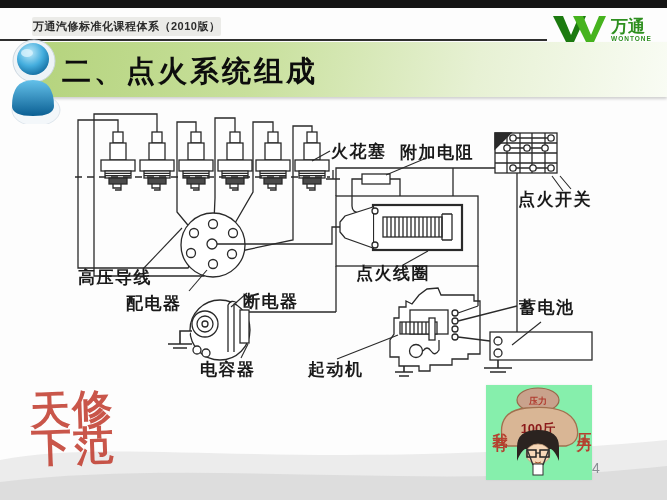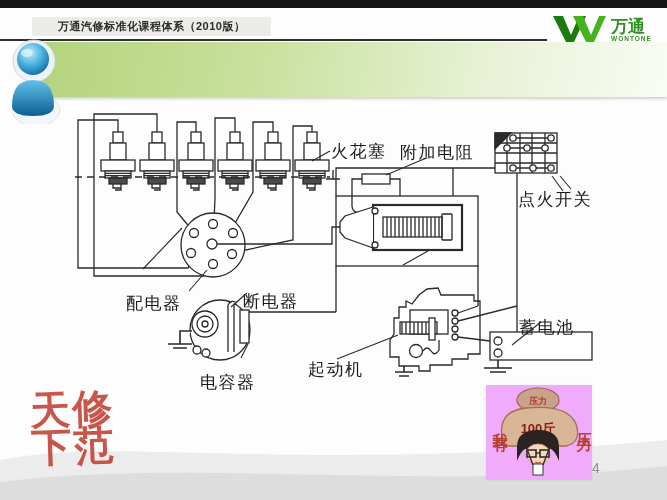--- a/index.html
+++ b/index.html
@@ -1,39 +1,39 @@
 <!DOCTYPE html>
 <html><head>
 <meta charset="utf-8">
 <style>
   html,body{margin:0;padding:0;background:#fff;}
   .slide{position:relative;width:667px;height:500px;background:#fdfdfd;overflow:hidden;
          font-family:"Liberation Sans",sans-serif;}
   .topbar{position:absolute;left:0;top:0;width:667px;height:8px;background:#151515;}
-  .header-chip{position:absolute;left:32px;top:17px;padding:2px 26px;background:#ebebe8;
+  .header-chip{position:absolute;left:32px;top:17px;padding:2px 1px;background:#ebebe8;
         border-radius:2px;font-size:11px;font-weight:bold;color:#2b2b2b;letter-spacing:0.5px;}
   .divider{position:absolute;left:0;top:39px;width:547px;height:2px;background:#2f2f2f;}
   .logo{position:absolute;left:545px;top:8px;width:118px;height:38px;}
   .banner{position:absolute;left:30px;top:42px;width:637px;height:55px;
         background:linear-gradient(100deg,#b4d37c 0%,#c8e09c 35%,#e7f1d4 70%,#f9fcf4 100%);
         border-top-left-radius:8px;border-bottom-left-radius:4px;
         box-shadow:0 2px 3px rgba(0,0,0,0.18);}
   .person{position:absolute;left:1px;top:38px;width:66px;height:86px;z-index:5;}
   .page-title{position:absolute;left:62px;top:52px;font-size:29px;font-weight:900;
         color:#0d0d0d;letter-spacing:3px;z-index:6;}
   .diagram-svg{position:absolute;left:0;top:0;width:667px;height:500px;z-index:2;}
   .dlabel{position:absolute;z-index:4;font-family:"Liberation Serif",serif;font-size:17px;
-        font-weight:400;color:#1a1a1a;letter-spacing:1.5px;white-space:nowrap;}
+        font-weight:700;color:#1a1a1a;letter-spacing:1.5px;white-space:nowrap;}
   .waves{position:absolute;left:0;top:420px;width:667px;height:80px;z-index:0;}
   .seal{position:absolute;left:30px;top:392px;z-index:3;display:grid;
         grid-template-columns:42px 42px;line-height:0.92;opacity:0.85;
         transform:rotate(-2deg);font-family:"Liberation Serif",serif;
         font-weight:bold;font-size:40px;color:#c0392b;text-align:center;}
   .meme{position:absolute;left:486px;top:385px;width:106px;height:95px;z-index:4;
-        background:#f0abfc;box-shadow:0 0 2px rgba(0,0,0,0.08);}
+        background:#86efac;box-shadow:0 0 2px rgba(0,0,0,0.08);}
   .meme svg{position:absolute;left:0;top:0;}
   .meme-side{position:absolute;z-index:5;writing-mode:vertical-rl;font-family:"Liberation Serif",serif;
         font-weight:bold;font-size:15px;color:#b5402f;letter-spacing:4px;}
   .page-num{position:absolute;left:592px;top:460px;font-size:14px;color:#8a8f94;z-index:4;}
 </style>
 </head>
 <body>
 
 <div class="slide">
 
@@ -65,20 +65,21 @@
         <stop offset="0%" stop-color="#64c1ea"></stop>
           <stop offset="100%" stop-color="#0b5f93"></stop>
       </linearGradient>
     </defs>
     <circle cx="33" cy="23" r="21" fill="#eef3f7" stroke="#ccd7e0" stroke-width="1"></circle>
     <ellipse cx="35" cy="72" rx="24" ry="16" fill="#f3f7fa" stroke="#dde5ec" stroke-width="1"></ellipse>
     <circle cx="32" cy="21" r="16" fill="url(#hg)"></circle>
     <path d="M11,68 Q11,42 32,42 Q53,42 53,68 Q53,78 32,78 Q11,78 11,68 Z" fill="url(#bg2)"></path>
     <ellipse cx="26" cy="15" rx="6" ry="4" fill="#d9f2fc" opacity="0.8"></ellipse>
   </svg>
+  <div class="page-title">二、点火系统组成</div>
 
   <svg class="diagram-svg" viewBox="0 0 667 500" fill="none" stroke="#2a2a2a" stroke-width="1.3">
     <defs>
       <g id="plug" stroke="#2a2a2a" fill="#ffffff" stroke-width="1.3">
         <rect x="-5" y="0" width="10" height="11"></rect>
         <rect x="-8" y="11" width="16" height="17"></rect>
         <rect x="-17" y="28" width="34" height="11"></rect>
         <rect x="-13" y="39" width="26" height="7"></rect>
         <path d="M-13,41.3 H13 M-13,43.6 H13" fill="none"></path>
         <rect x="-9" y="46" width="18" height="6" fill="#4a4a4a"></rect>
@@ -201,25 +202,27 @@
       <path d="M428,251 L403,265"></path>
       <path d="M248,344 L241,358"></path>
       <path d="M337,359 L398,335"></path>
       <path d="M541,322 L512,345"></path>
     </g>
   </svg>
 
   <div class="dlabel" style="left:331px;top:140px">火花塞</div>
   <div class="dlabel" style="left:518px;top:188px">点火开关</div>
   <div class="dlabel" style="left:400px;top:141px">附加电阻</div>
+  <div class="dlabel" style="left:78px;top:266px">高压导线</div>
   <div class="dlabel" style="left:126px;top:292px">配电器</div>
   <div class="dlabel" style="left:243px;top:290px">断电器</div>
-  <div class="dlabel" style="left:200px;top:371px">电容器</div>
+  <div class="dlabel" style="left:356px;top:262px">点火线圈</div>
+  <div class="dlabel" style="left:200px;top:358px">电容器</div>
   <div class="dlabel" style="left:308px;top:358px">起动机</div>
-  <div class="dlabel" style="left:519px;top:316px">蓄电池</div>
+  <div class="dlabel" style="left:519px;top:296px">蓄电池</div>
 
   <div class="seal">
     <span>天</span>
     <span>修</span>
     <span>下</span>
     <span>范</span>
   </div>
 
   <div class="meme">
     <svg width="106" height="95" viewBox="0 0 106 95">

